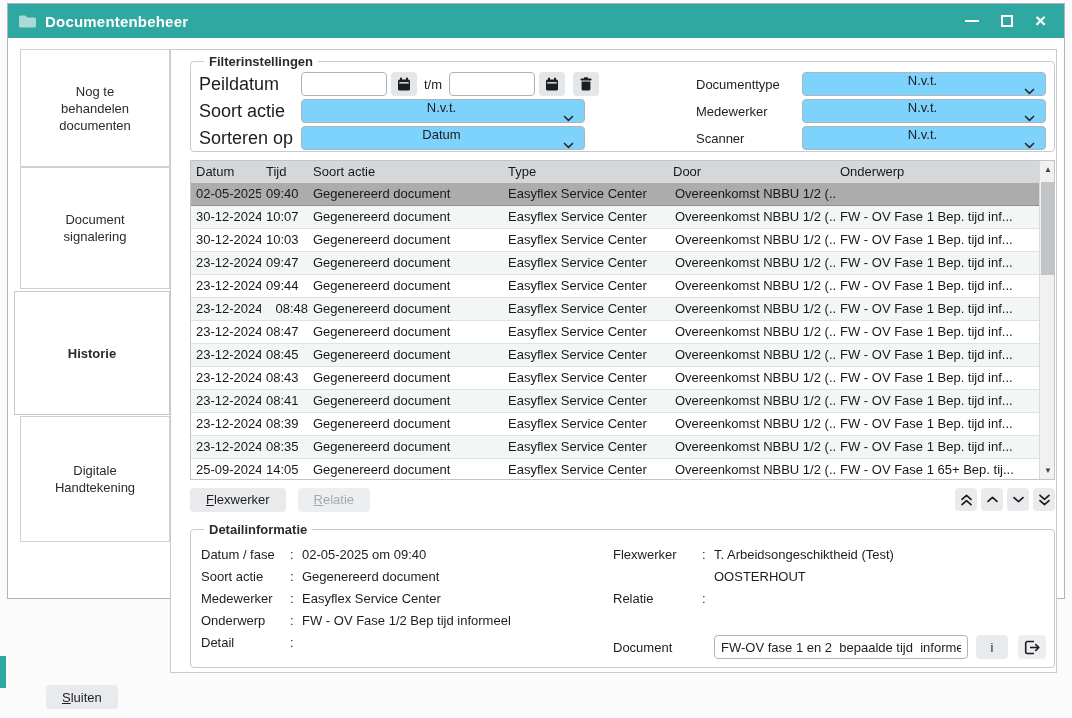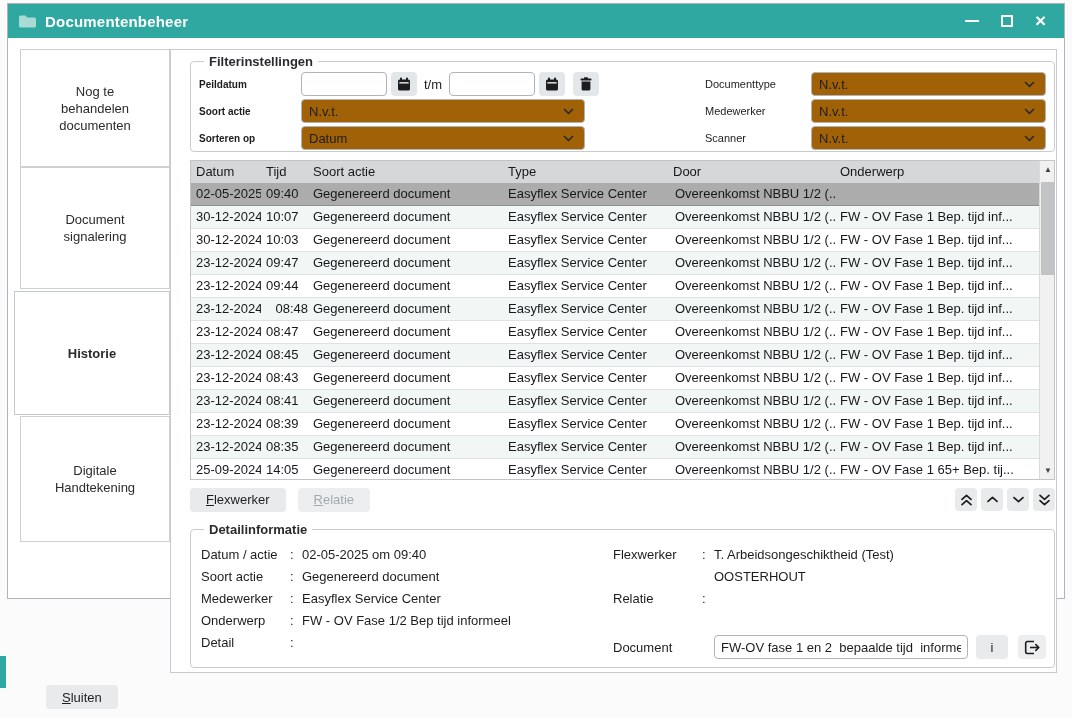--- a/index.html
+++ b/index.html
@@ -29,33 +29,33 @@
 
   
   .panel { position:absolute; left:162px; top:45px; width:887px; height:624px;
     border:1px solid #c6cbcf; background:#fff; }
 
   fieldset { border:1px solid #c6cbcf; border-radius:4px; position:absolute; }
   legend { font-size:13px; font-weight:bold; color:#2b2b2e; padding:0 5px; margin-left:5px; }
 
   .filters { left:19px; top:4px; width:865px; height:98px; padding:1px 8px 4px 8px; }
   .f-row { display:flex; align-items:center; height:26px; margin-top:1px; }
-  .f-label { width:102px; font-size:10px; flex:0 0 auto;font-weight:bold; }
-  .f-label2 { width:106px; font-size:11px; flex:0 0 auto; margin-left:12px; }
+  .f-label { width:102px; font-size:18px; flex:0 0 auto; }
+  .f-label2 { width:106px; font-size:13px; flex:0 0 auto; margin-left:3px; }
   .left-controls { display:flex; align-items:center; width:392px; flex:0 0 auto; }
 
   .text-input { height:24px; border:1px solid #aeb4b9; border-radius:4px; background:#fff;
     font-family:"Liberation Sans", sans-serif; font-size:13px; padding:0 6px; color:#1d1d1f; outline:none; }
   .date-input { width:86px; }
   .icon-btn { width:26px; height:24px; background:#e4e7e9; border:none; border-radius:4px;
     display:flex; align-items:center; justify-content:center; margin-left:4px; flex:0 0 auto; }
   .tm { width:32px; text-align:center; font-size:13px; flex:0 0 auto; }
 
-  .select-box { height:24px; border:1px solid #aeb4b9; border-radius:4px; background:#a16207;
-    display:flex; align-items:center; font-size:13px; padding:0 10px 0 7px; position:relative; }
+  .select-box { height:24px; border:1px solid #aeb4b9; border-radius:4px; background:#7dd3fc;
+    display:flex; align-items:center; font-size:13px; padding:0 10px 0 7px; position:relative;flex-direction:column; }
   .select-box .chev { margin-left:auto; }
   .sel-left { width:284px; flex:0 0 auto; }
   .sel-right { flex:1 1 auto; }
 
   
   .table-wrap { position:absolute; left:19px; top:110px; width:865px; height:320px;
     border:1px solid #c0c5c9; display:flex; overflow:hidden; background:#fff; }
   .grid { width:848px; flex:0 0 auto; }
   .thead { display:flex; height:22px; background:#d6d7d8; }
   .th { font-size:13px; color:#17181a; padding:3px 0 0 5px; white-space:nowrap; overflow:hidden; }
@@ -390,21 +390,21 @@
             </span>
           </button>
         </div>
       </div>
 
       <fieldset class="details">
         <legend>Detailinformatie</legend>
 
         <div class="d-left">
           <div class="d-row">
-              <span class="d-lab">Datum / actie</span>
+              <span class="d-lab">Datum / fase</span>
               <span class="d-col">:</span>
               <span class="d-val">02-05-2025 om 09:40</span>
             </div>
           <div class="d-row">
               <span class="d-lab">Soort actie</span>
               <span class="d-col">:</span>
               <span class="d-val">Gegenereerd document</span>
             </div>
           <div class="d-row">
               <span class="d-lab">Medewerker</span>

